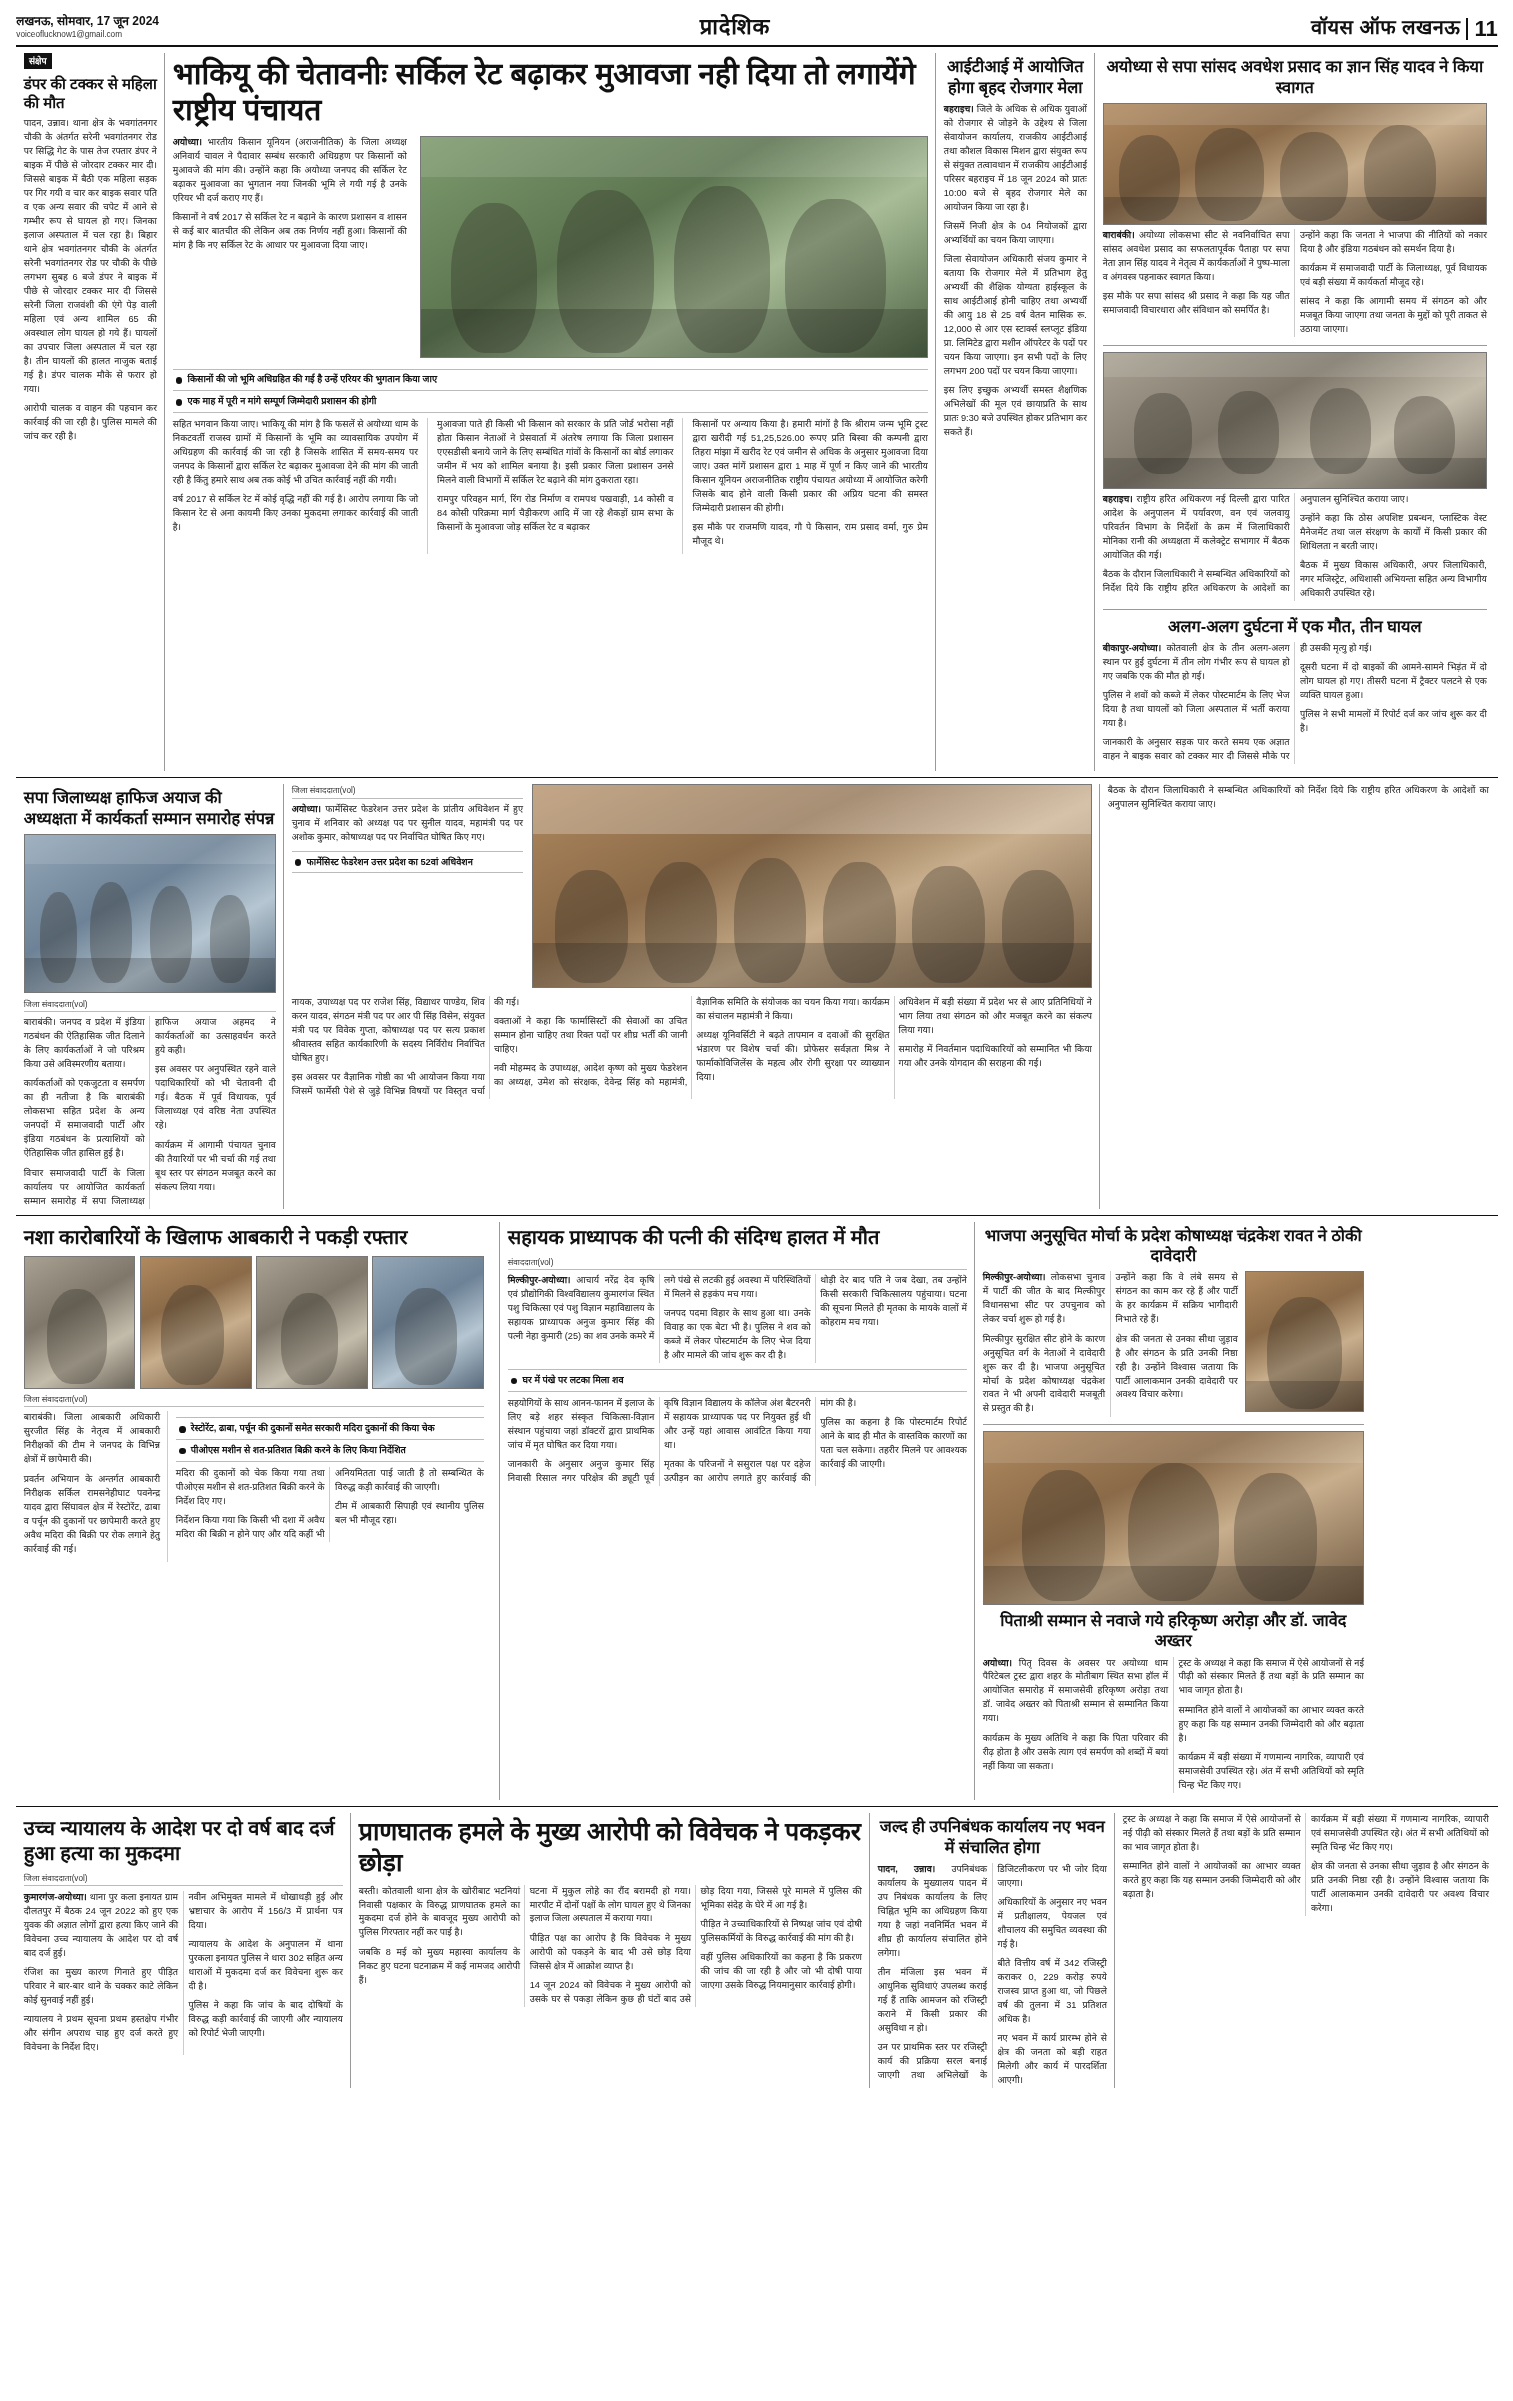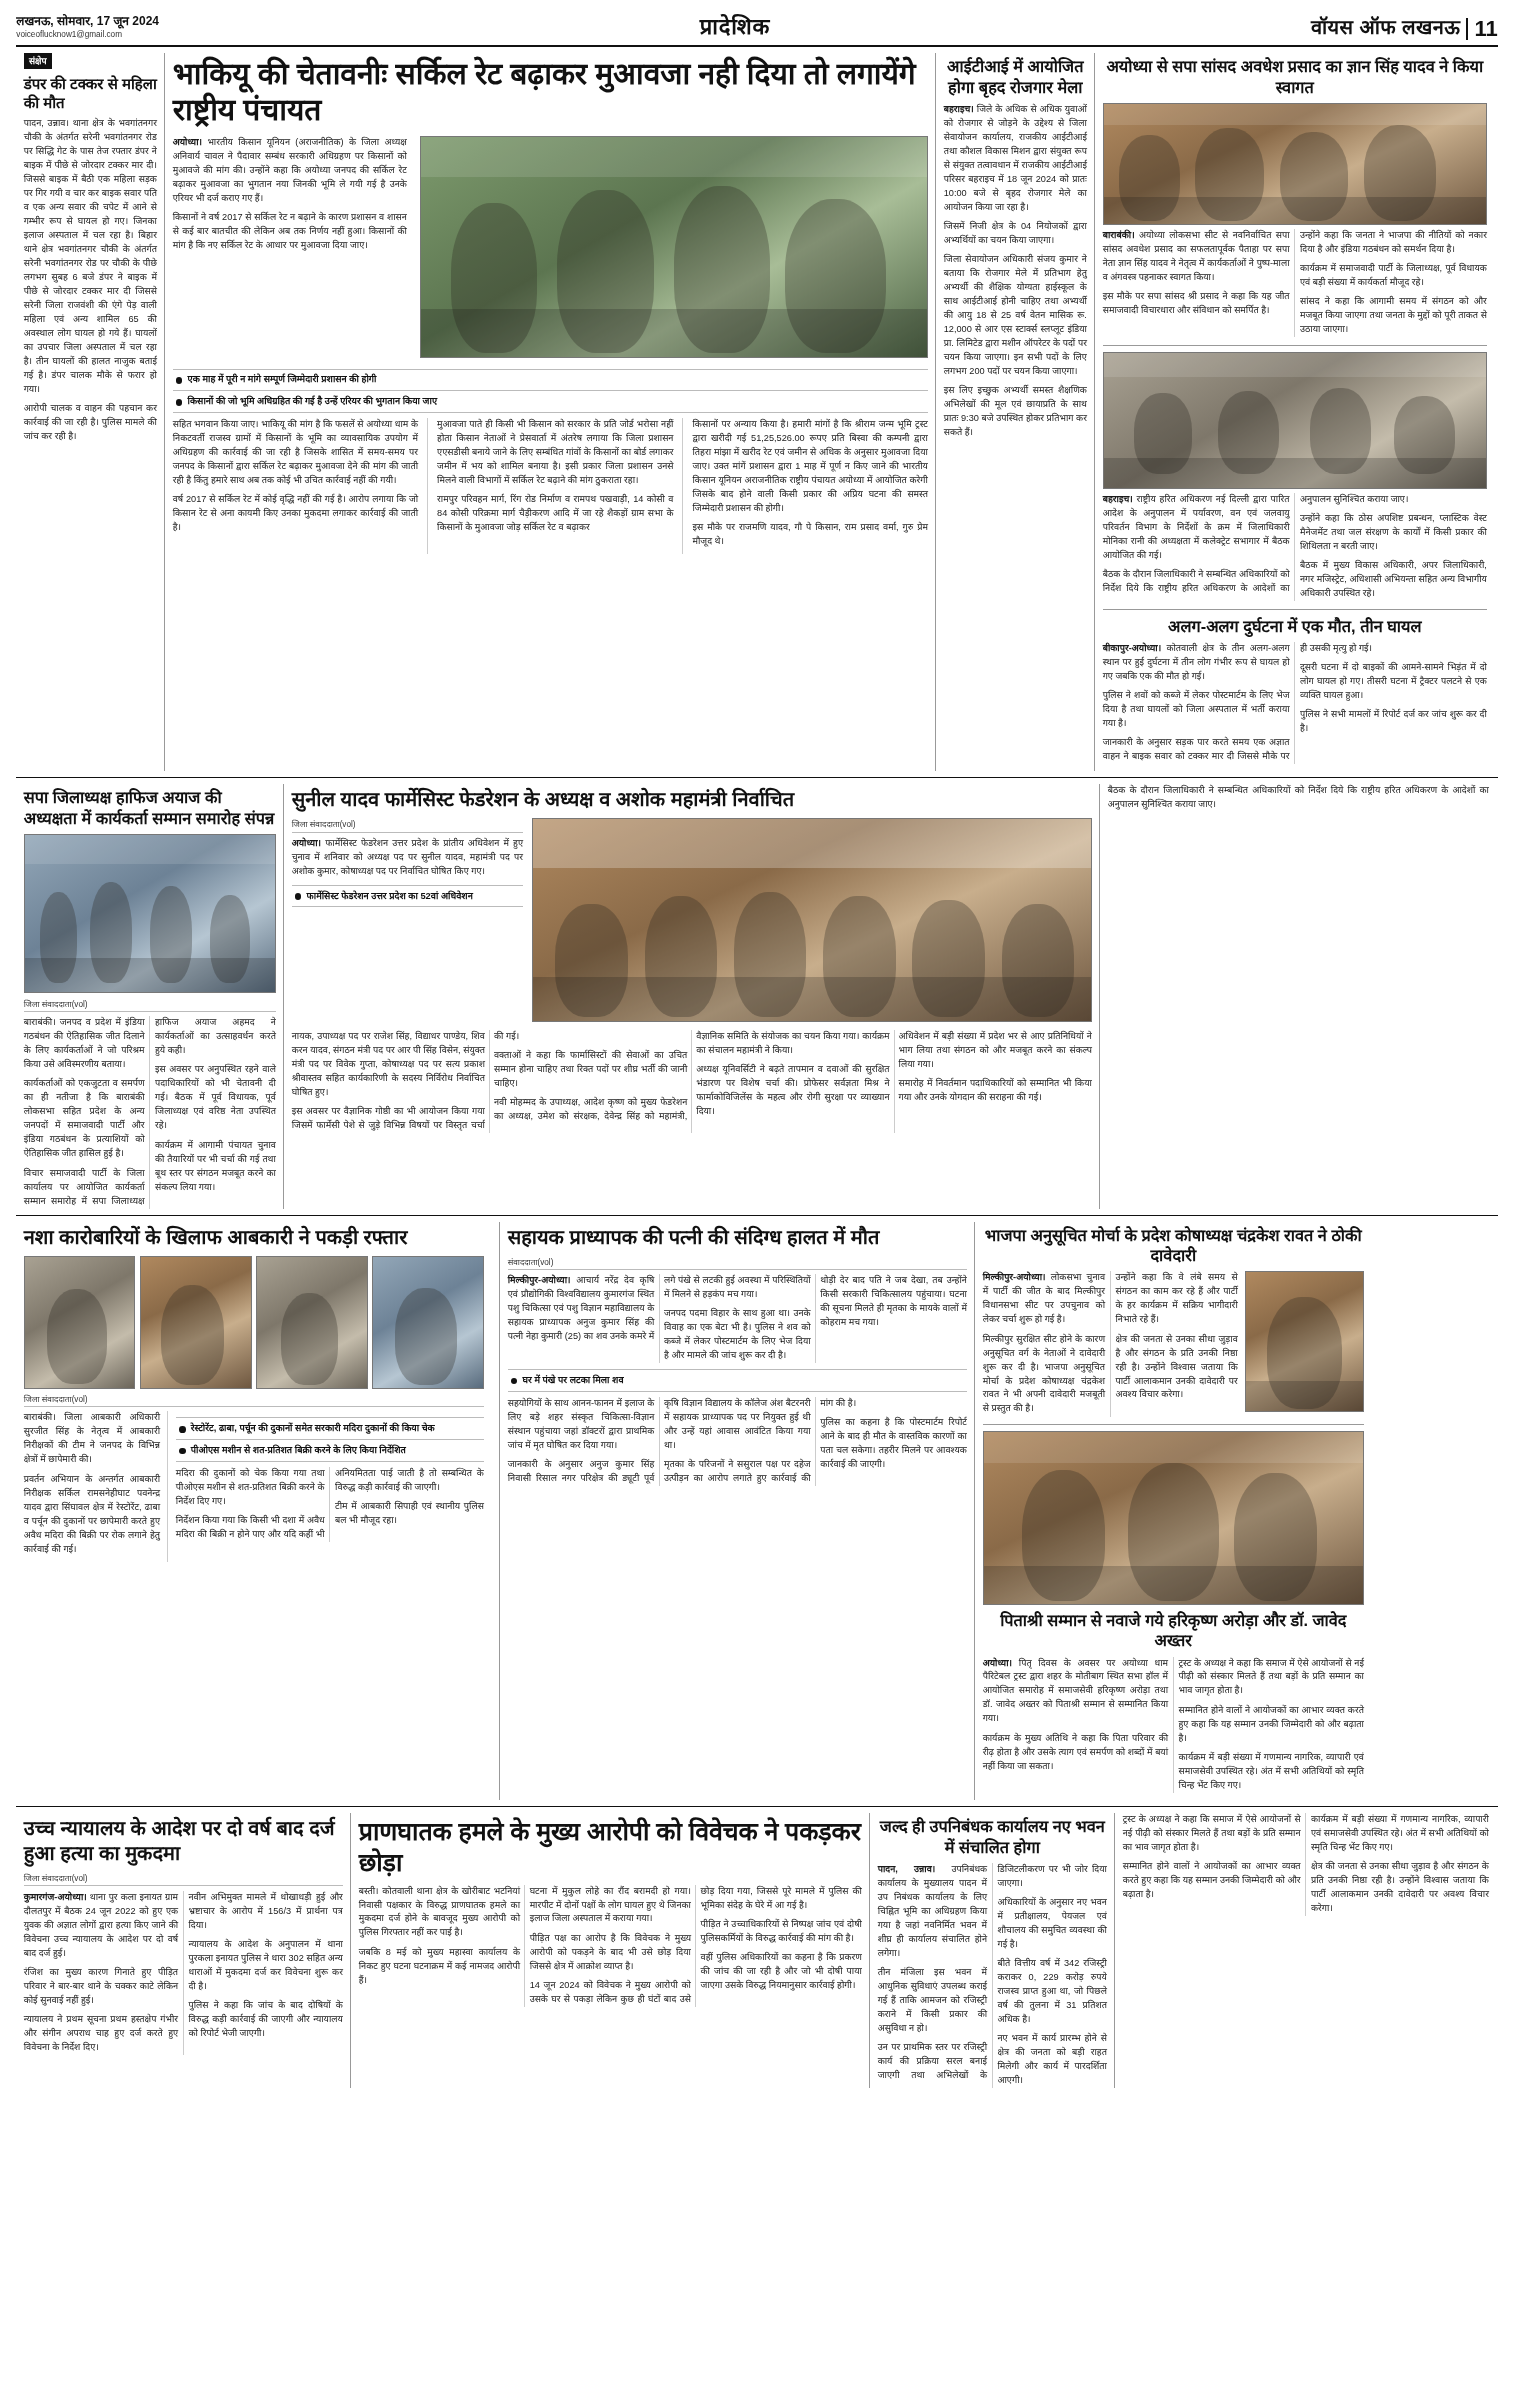--- a/index.html
+++ b/index.html
@@ -186,25 +186,25 @@
             <div class="figblur" style="left:50%; top:22%; width:19%; height:76%;"></div>
             <div class="figblur" style="left:72%; top:28%; width:20%; height:70%;"></div>
             <div class="bottom-band"></div>
           </div>
         </div>
       </div>
 
       <div class="bullets">
         <div class="bullet">
           <span class="dot"></span>
-          <span>एक माह में पूरी न मांगे सम्पूर्ण जिम्मेदारी प्रशासन की होगी</span>
+          <span>किसानों की जो भूमि अधिग्रहित की गई है उन्हें एरियर की भुगतान किया जाए</span>
         </div>
         <div class="bullet">
           <span class="dot"></span>
-          <span>किसानों की जो भूमि अधिग्रहित की गई है उन्हें एरियर की भुगतान किया जाए</span>
+          <span>एक माह में पूरी न मांगे सम्पूर्ण जिम्मेदारी प्रशासन की होगी</span>
         </div>
       </div>
 
       <div class="cols" style="gap:0;">
         <div class="body-col" style="width:256px; padding-right:9px; border-right:0.7px solid #ccc;">
           <p>सहित भगवान किया जाए। भाकियू की मांग है कि फसलें से अयोध्या धाम के निकटवर्ती राजस्व ग्रामों में किसानों के भूमि का व्यावसायिक उपयोग में अधिग्रहण की कार्रवाई की जा रही है जिसके शासित में समय-समय पर जनपद के किसानों द्वारा सर्किल रेट बढ़ाकर मुआवजा देने की मांग की जाती रही है किंतु हमारे साथ अब तक कोई भी उचित कार्रवाई नहीं की गयी।</p>
           <p>वर्ष 2017 से सर्किल रेट में कोई वृद्धि नहीं की गई है। आरोप लगाया कि जो किसान रेट से अना कायमी किए उनका मुकदमा लगाकर कार्रवाई की जाती है।</p>
         </div>
         <div class="body-col" style="width:256px; padding:0 9px; border-right:0.7px solid #ccc;">
           <p>मुआवजा पाते ही किसी भी किसान को सरकार के प्रति जोर्ड भरोसा नहीं होता किसान नेताओं ने प्रेसवार्ता में अंतरेष लगाया कि जिला प्रशासन एएसडीसी बनाये जाने के लिए सम्बंधित गांवों के किसानों का बोर्ड लगाकर जमीन में भय को शामिल बनाया है। इसी प्रकार जिला प्रशासन उनसे मिलने वाली विभागों में सर्किल रेट बढ़ाने की मांग ठुकराता रहा।</p>
@@ -313,21 +313,20 @@
       <div class="body-col two-col">
         <p>बाराबंकी। जनपद व प्रदेश में इंडिया गठबंधन की ऐतिहासिक जीत दिलाने के लिए कार्यकर्ताओं ने जो परिश्रम किया उसे अविस्मरणीय बताया।</p>
         <p>कार्यकर्ताओं को एकजुटता व समर्पण का ही नतीजा है कि बाराबंकी लोकसभा सहित प्रदेश के अन्य जनपदों में समाजवादी पार्टी और इंडिया गठबंधन के प्रत्याशियों को ऐतिहासिक जीत हासिल हुई है।</p>
         <p>विचार समाजवादी पार्टी के जिला कार्यालय पर आयोजित कार्यकर्ता सम्मान समारोह में सपा जिलाध्यक्ष हाफिज अयाज अहमद ने कार्यकर्ताओं का उत्साहवर्धन करते हुये कही।</p>
         <p>इस अवसर पर अनुपस्थित रहने वाले पदाधिकारियों को भी चेतावनी दी गई। बैठक में पूर्व विधायक, पूर्व जिलाध्यक्ष एवं वरिष्ठ नेता उपस्थित रहे।</p>
         <p>कार्यक्रम में आगामी पंचायत चुनाव की तैयारियों पर भी चर्चा की गई तथा बूथ स्तर पर संगठन मजबूत करने का संकल्प लिया गया।</p>
       </div>
     </div>
 
     <div class="col vrule" style="width:816px;">
-      <h2 class="hl">सुनील यादव फार्मेसिस्ट फेडरेशन के अध्यक्ष व अशोक महामंत्री निर्वाचित</h2>
       <div class="cols" style="gap:0;">
         <div style="width:245px; padding-right:9px;">
           <div class="byline">जिला संवाददाता(vol)</div>
           <div class="body-col">
             <p>
               <span class="lead">अयोध्या।</span>
               <span>फार्मेसिस्ट फेडरेशन उत्तर प्रदेश के प्रांतीय अधिवेशन में हुए चुनाव में शनिवार को अध्यक्ष पद पर सुनील यादव, महामंत्री पद पर अशोक कुमार, कोषाध्यक्ष पद पर निर्वाचित घोषित किए गए।</span>
             </p>
           </div>
           <div class="bullets">

